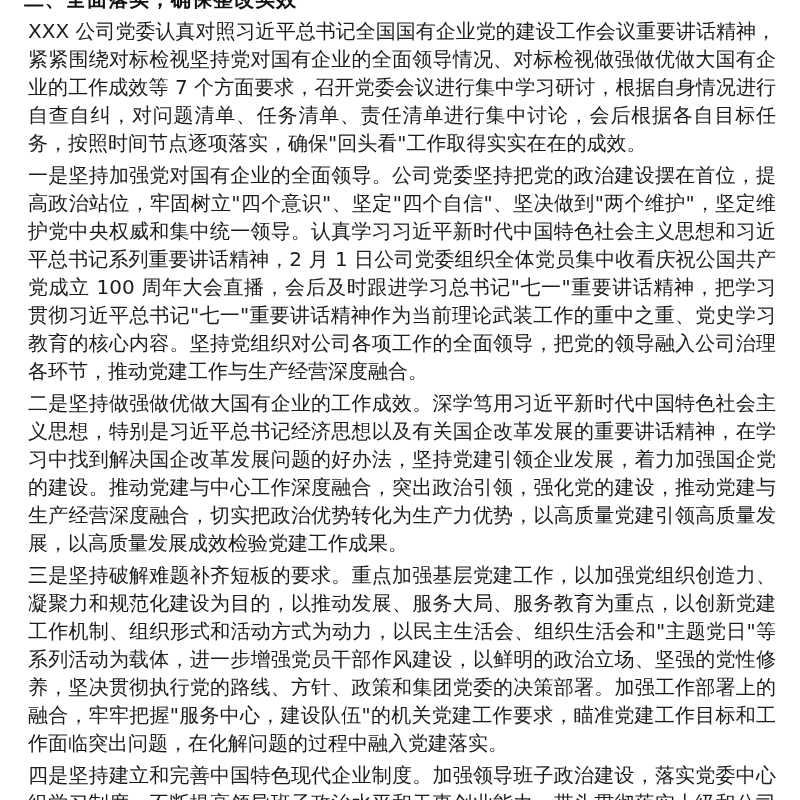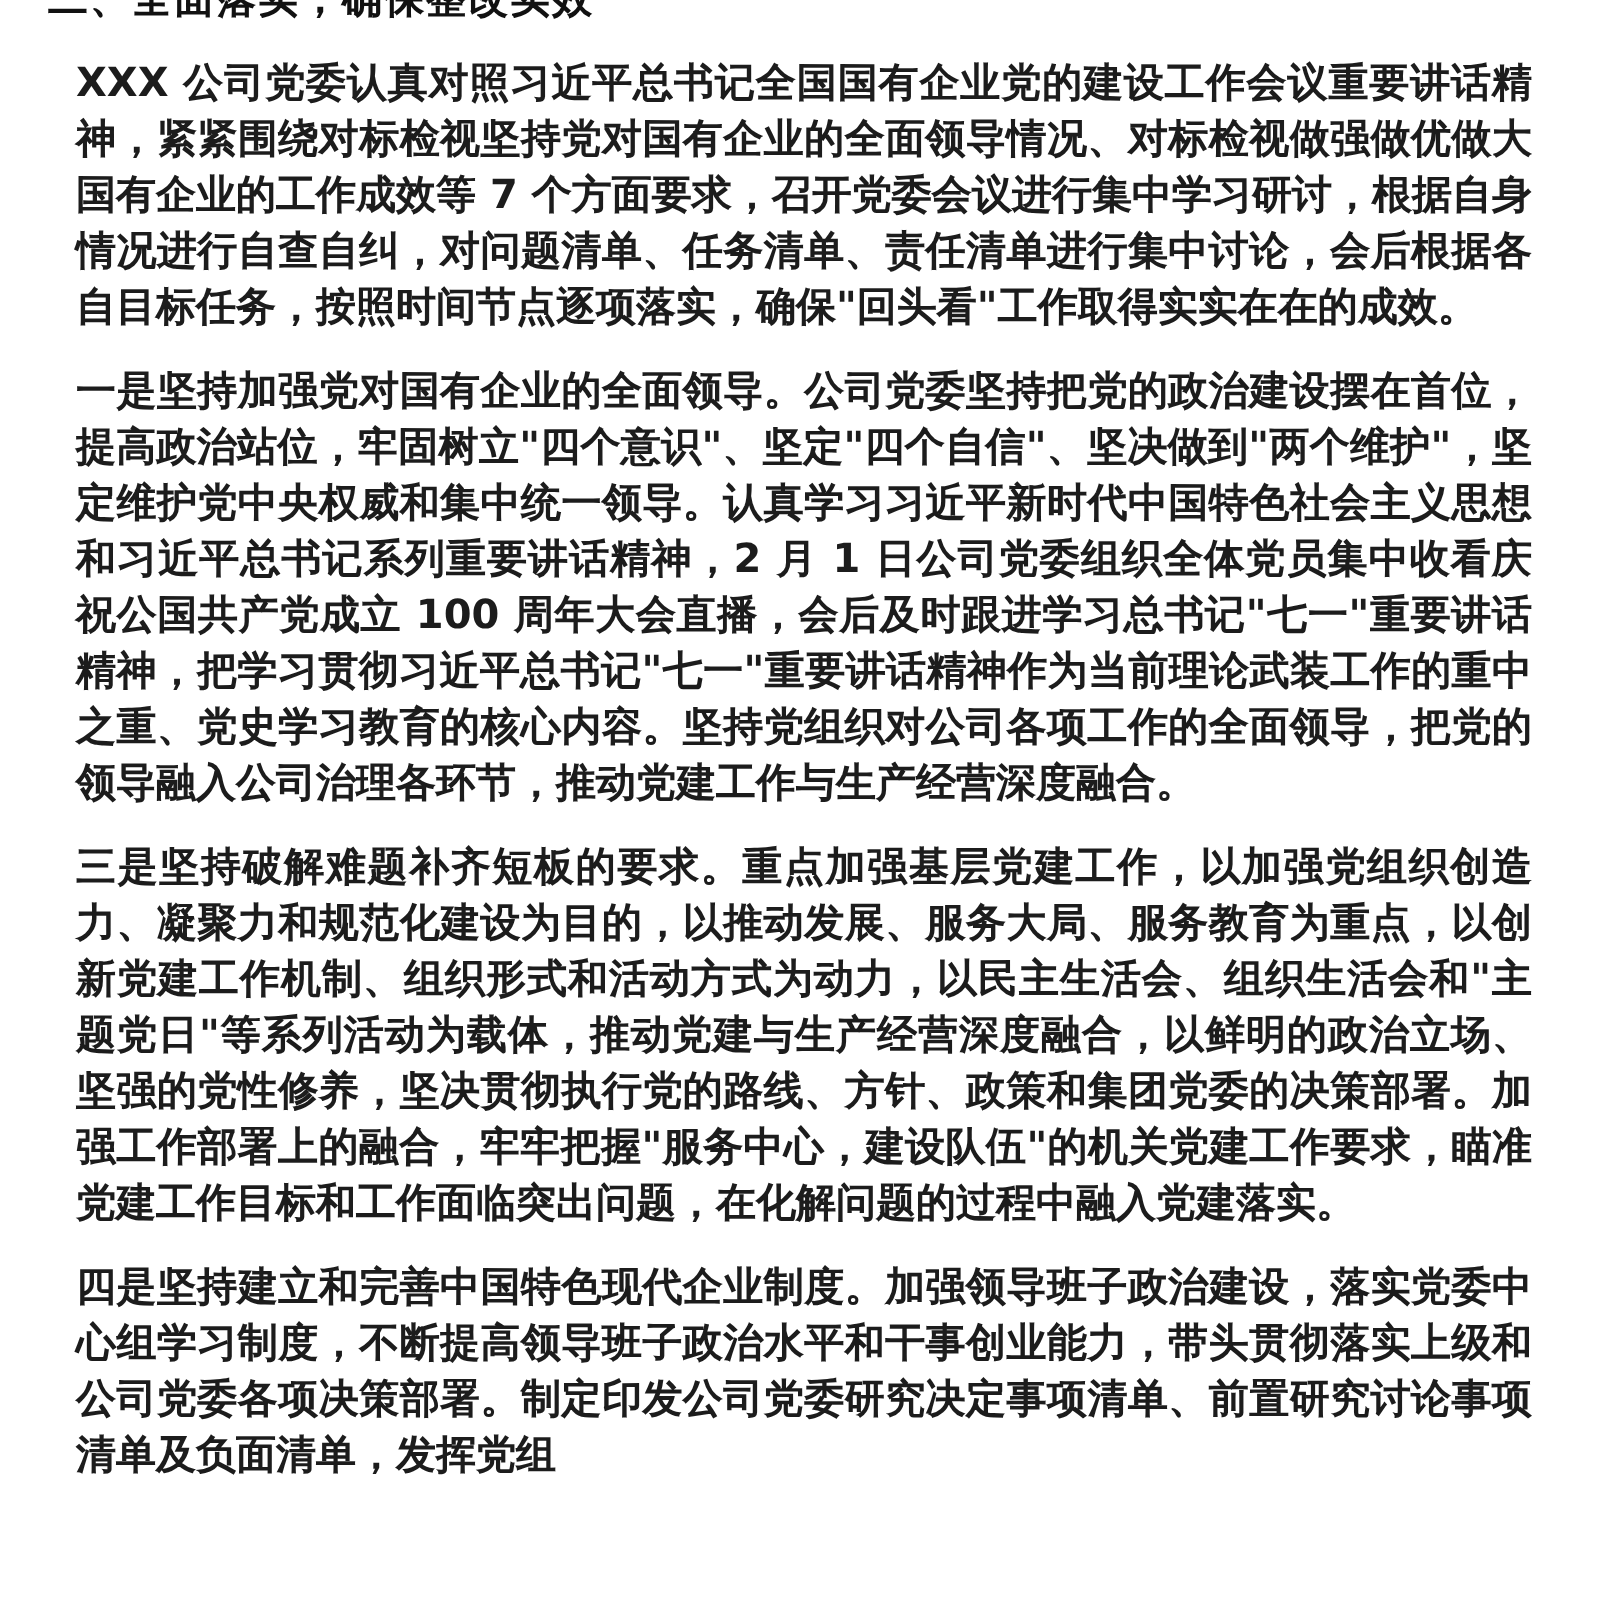--- a/index.html
+++ b/index.html
@@ -30,28 +30,28 @@
     margin: 0;
     font-size: 20px;
     font-weight: 700;
     color: #111111;
     text-align: left;
     letter-spacing: 1px;
     white-space: nowrap;
     overflow: hidden;
   }
   .para {
-    margin: 14px;
+    margin: 4px;
     text-indent: 0;
     word-break: break-all;
-    font-weight: bold;
   }
 </style>
 </head>
 <body>
 
 <div class="page">
   <h2 class="heading">二、全面落实，确保整改实效</h2>
   <p class="para">XXX 公司党委认真对照习近平总书记全国国有企业党的建设工作会议重要讲话精神，紧紧围绕对标检视坚持党对国有企业的全面领导情况、对标检视做强做优做大国有企业的工作成效等 7 个方面要求，召开党委会议进行集中学习研讨，根据自身情况进行自查自纠，对问题清单、任务清单、责任清单进行集中讨论，会后根据各自目标任务，按照时间节点逐项落实，确保"回头看"工作取得实实在在的成效。</p>
   <p class="para">一是坚持加强党对国有企业的全面领导。公司党委坚持把党的政治建设摆在首位，提高政治站位，牢固树立"四个意识"、坚定"四个自信"、坚决做到"两个维护"，坚定维护党中央权威和集中统一领导。认真学习习近平新时代中国特色社会主义思想和习近平总书记系列重要讲话精神，2 月 1 日公司党委组织全体党员集中收看庆祝公国共产党成立 100 周年大会直播，会后及时跟进学习总书记"七一"重要讲话精神，把学习贯彻习近平总书记"七一"重要讲话精神作为当前理论武装工作的重中之重、党史学习教育的核心内容。坚持党组织对公司各项工作的全面领导，把党的领导融入公司治理各环节，推动党建工作与生产经营深度融合。</p>
-  <p class="para">三是坚持破解难题补齐短板的要求。重点加强基层党建工作，以加强党组织创造力、凝聚力和规范化建设为目的，以推动发展、服务大局、服务教育为重点，以创新党建工作机制、组织形式和活动方式为动力，以民主生活会、组织生活会和"主题党日"等系列活动为载体，推动党建与生产经营深度融合，以鲜明的政治立场、坚强的党性修养，坚决贯彻执行党的路线、方针、政策和集团党委的决策部署。加强工作部署上的融合，牢牢把握"服务中心，建设队伍"的机关党建工作要求，瞄准党建工作目标和工作面临突出问题，在化解问题的过程中融入党建落实。</p>
+  <p class="para">二是坚持做强做优做大国有企业的工作成效。深学笃用习近平新时代中国特色社会主义思想，特别是习近平总书记经济思想以及有关国企改革发展的重要讲话精神，在学习中找到解决国企改革发展问题的好办法，坚持党建引领企业发展，着力加强国企党的建设。推动党建与中心工作深度融合，突出政治引领，强化党的建设，推动党建与生产经营深度融合，切实把政治优势转化为生产力优势，以高质量党建引领高质量发展，以高质量发展成效检验党建工作成果。</p>
+  <p class="para">三是坚持破解难题补齐短板的要求。重点加强基层党建工作，以加强党组织创造力、凝聚力和规范化建设为目的，以推动发展、服务大局、服务教育为重点，以创新党建工作机制、组织形式和活动方式为动力，以民主生活会、组织生活会和"主题党日"等系列活动为载体，进一步增强党员干部作风建设，以鲜明的政治立场、坚强的党性修养，坚决贯彻执行党的路线、方针、政策和集团党委的决策部署。加强工作部署上的融合，牢牢把握"服务中心，建设队伍"的机关党建工作要求，瞄准党建工作目标和工作面临突出问题，在化解问题的过程中融入党建落实。</p>
   <p class="para">四是坚持建立和完善中国特色现代企业制度。加强领导班子政治建设，落实党委中心组学习制度，不断提高领导班子政治水平和干事创业能力，带头贯彻落实上级和公司党委各项决策部署。制定印发公司党委研究决定事项清单、前置研究讨论事项清单及负面清单，发挥党组</p>
 </div>
 
 </body></html>

